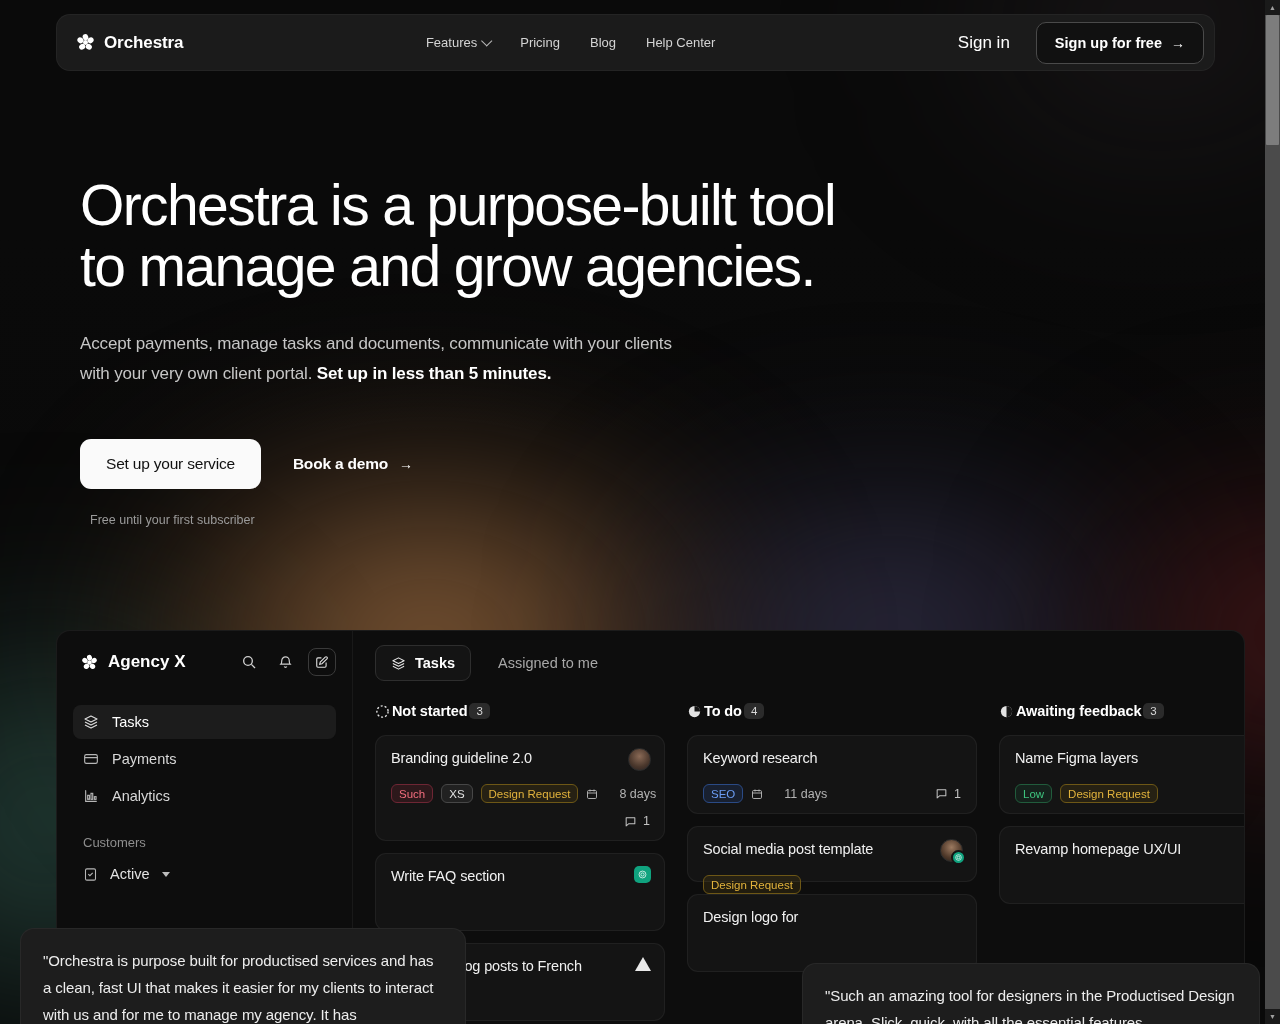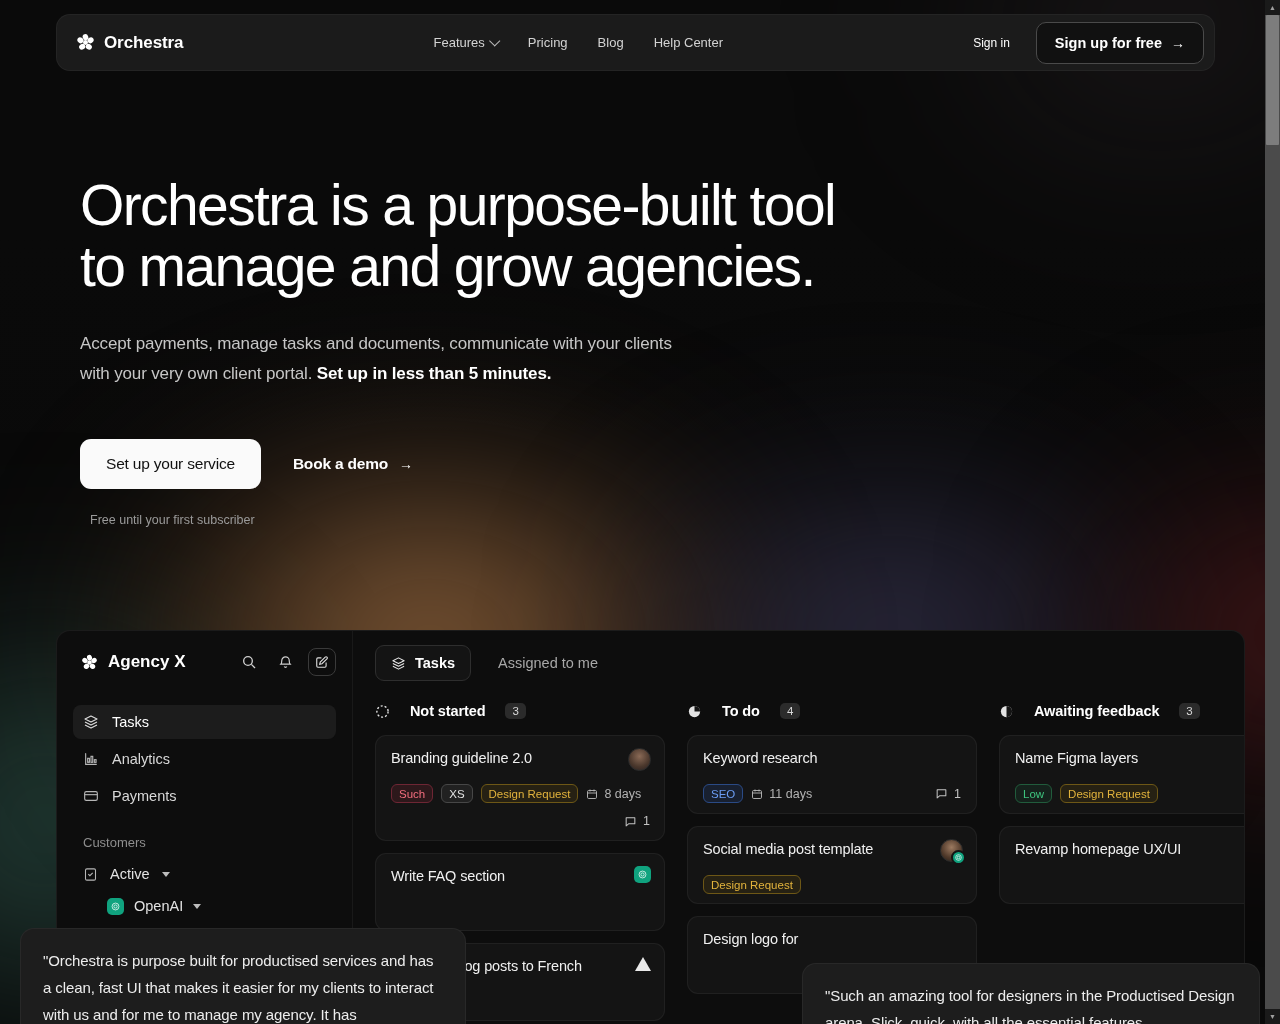--- a/index.html
+++ b/index.html
@@ -45,21 +45,21 @@
     border:1px solid rgba(255,255,255,0.045);
   }
   .brand { display:flex; align-items:center; gap:9px; margin-left:19px; }
   .brand-name { color:#fff; font-size:17px; font-weight:600; letter-spacing:-0.1px; }
   .logo-mark { width:19px; height:19px; position:relative; flex:0 0 19px; }
   .nav-links { display:flex; align-items:center; gap:30px; margin-left:auto; }
   .nav-link { color:#d3d3d3; font-size:13px; display:flex; align-items:center; gap:5px; cursor:pointer; }
   .chev { display:inline-block; width:8px; height:8px; border-right:1.4px solid #b9b9b9;
           border-bottom:1.4px solid #b9b9b9; transform:rotate(45deg) translate(-1px,-2px); }
   .nav-right { display:flex; align-items:center; gap:0; margin-left:auto; margin-right:10px; }
-  .signin { color:#fff; font-size:12px; margin-right:26px; cursor:pointer; }
+  .signin { color:#fff; font-size:17px; margin-right:26px; cursor:pointer; }
   .signup {
     background:#111; border:1px solid #4a4a4a; color:#fff;
     font-size:14.5px; font-weight:600; padding:12px 18px; border-radius:10px;
     display:flex; align-items:center; gap:9px; cursor:pointer;
   }
   .arrow-r { font-size:14px; line-height:1; }
 
   
   .hero { position:absolute; left:80px; top:175px; z-index:10; width:960px; }
   .hero h1 {
@@ -111,36 +111,36 @@
   .board { flex:1; padding:14px 0 0 22px; position:relative; }
   .tabs { display:flex; align-items:center; gap:12px; }
   .tab {
     display:flex; align-items:center; gap:9px; font-size:14.5px; color:#fff;
     padding:9px 15px; border-radius:9px; cursor:pointer;
   }
   .tab.active { background:#141414; border:1px solid #2e2e2e; font-weight:600; }
   .tab.inactive { color:#a8a8a8; }
   .cols { display:flex; gap:22px; margin-top:22px; }
   .col { width:290px; flex:0 0 290px; }
-  .col-head { display:flex; align-items:center; gap:20px; margin-bottom:16px; }
+  .col-head { display:flex; align-items:center; gap:2px; margin-bottom:16px; }
   .col-title { color:#fff; font-size:14.5px; font-weight:600; letter-spacing:-0.1px; }
   .col-count { background:#2b2b2b; color:#d8d8d8; font-size:11.5px; padding:2px 7px; border-radius:5px; }
   .card {
     background:#141414; border:1px solid rgba(255,255,255,0.055); border-radius:11px;
     padding:14px 15px; margin-bottom:12px; position:relative; cursor:pointer;
   }
   .card-title { color:#f0f0f0; font-size:14.5px; letter-spacing:-0.15px; padding-right:34px; }
   .tagrow { display:flex; align-items:center; gap:8px; margin-top:18px; flex-wrap:nowrap; }
   .tag { font-size:11.5px; padding:2.5px 7px; border-radius:6px; border:1px solid; white-space:nowrap; }
   .t-high { color:#f26d7d; border-color:#6e2634; background:rgba(120,35,48,0.25); }
   .t-xs    { color:#e2e2e2; border-color:#474747; background:rgba(70,70,70,0.25); }
   .t-design{ color:#e2b33c; border-color:#6d5716; background:rgba(105,82,20,0.22); }
   .t-seo   { color:#6c9df5; border-color:#2a4a85; background:rgba(35,62,115,0.3); }
   .t-low   { color:#3ec47e; border-color:#215c3c; background:rgba(25,75,50,0.25); }
-  .meta { display:flex; align-items:center; gap:6px; color:#b3b3b3; font-size:12.5px; white-space:nowrap; }
+  .meta { display:flex; align-items:center; gap:21px; color:#b3b3b3; font-size:12.5px; white-space:nowrap; }
   .cmt { position:absolute; right:14px; bottom:12px; display:flex; align-items:center; gap:6px; color:#c2c2c2; font-size:12.5px; }
   .cmt-inline { margin-left:auto; display:flex; align-items:center; gap:6px; color:#c2c2c2; font-size:12.5px; }
   .avatar {
     position:absolute; right:13px; top:12px; width:23px; height:23px; border-radius:50%;
     background:radial-gradient(circle at 50% 35%, #8a6a56 0%, #4a372c 60%, #272020 100%);
     border:1px solid #2d2d2d;
   }
   .avatar.b { background:radial-gradient(circle at 50% 35%, #9c7a60 0%, #50392a 60%, #241d18 100%); }
   .av-badge { position:absolute; right:-4px; bottom:-4px; width:15px; height:15px; border-radius:50%;
     background:#10a37f; border:2px solid #141414; display:flex; align-items:center; justify-content:center; }
@@ -267,62 +267,52 @@
             <path d="M12 3 L21 7.5 L12 12 L3 7.5 Z"></path>
               <path d="M3 12 L12 16.5 L21 12"></path>
               <path d="M3 16.5 L12 21 L21 16.5"></path>
           </svg>
         </span>
         <span>Tasks</span>
       </div>
       <div class="sb-item">
         <span>
           <svg width="16" height="16" viewBox="0 0 24 24" fill="none" stroke="#b6b6b6" stroke-width="1.7">
+            <rect x="2.5" y="5.5" width="19" height="13" rx="2.4"></rect>
+              <path d="M2.5 10h19"></path>
+          </svg>
+        </span>
+        <span>Payments</span>
+      </div>
+      <div class="sb-item">
+        <span>
+          <svg width="16" height="16" viewBox="0 0 24 24" fill="none" stroke="#b6b6b6" stroke-width="1.7">
             <path d="M4 4v16h16" stroke-linecap="round"></path>
               <rect x="7" y="11" width="2.6" height="6"></rect>
             <rect x="12" y="8" width="2.6" height="9"></rect>
               <rect x="17" y="13" width="2.6" height="4"></rect>
           </svg>
         </span>
         <span>Analytics</span>
-      </div>
-      <div class="sb-item">
-        <span>
-          <svg width="16" height="16" viewBox="0 0 24 24" fill="none" stroke="#b6b6b6" stroke-width="1.7">
-            <rect x="2.5" y="5.5" width="19" height="13" rx="2.4"></rect>
-              <path d="M2.5 10h19"></path>
-          </svg>
-        </span>
-        <span>Payments</span>
       </div>
     </div>
 
     <div class="sb-section">Customers</div>
 
     <div class="sb-sub">
       <span>
         <svg width="15" height="15" viewBox="0 0 24 24" fill="none" stroke="#b6b6b6" stroke-width="1.7">
           <rect x="4" y="3" width="16" height="18" rx="2.2"></rect>
             <path d="M8.5 11.5l2.5 2.5 4.5-4.5"></path>
         </svg>
       </span>
       <span>Active</span>
       <i class="caret"></i>
     </div>
 
-    <div class="sb-sub2">
-      <span class="oai">
-        <svg width="11" height="11" viewBox="0 0 24 24" fill="none" stroke="#fff" stroke-width="1.6">
-          <circle cx="12" cy="12" r="7.5"></circle>
-            <circle cx="12" cy="12" r="3.5"></circle>
-        </svg>
-      </span>
-      <span>OpenAI</span>
-      <i class="caret"></i>
-    </div>
   </div>
 
   <div class="board">
     <div class="tabs">
       <div class="tab active">
         <span>
           <svg width="15" height="15" viewBox="0 0 24 24" fill="none" stroke="#e6e6e6" stroke-width="1.7" stroke-linejoin="round">
             <path d="M12 3 L21 7.5 L12 12 L3 7.5 Z"></path>
               <path d="M3 12 L12 16.5 L21 12"></path>
               <path d="M3 16.5 L12 21 L21 16.5"></path>
@@ -418,21 +408,21 @@
               <span>
                 <svg width="13" height="13" viewBox="0 0 24 24" fill="none" stroke="#c2c2c2" stroke-width="1.9" stroke-linejoin="round">
                   <path d="M4 5h16v11H9l-5 4z"></path>
                 </svg>
               </span>
               <span>1</span>
             </span>
           </div>
         </div>
 
-        <div class="card" style="height:78px">
+        <div class="card" style="height:56px">
           <div class="card-title">Social media post template</div>
           <div class="avatar b">
             <span class="av-badge">
               <svg width="9" height="9" viewBox="0 0 24 24" fill="none" stroke="#fff" stroke-width="1.8">
                 <circle cx="12" cy="12" r="7.5"></circle>
                   <circle cx="12" cy="12" r="3.5"></circle>
               </svg>
             </span>
           </div>
           <div class="tagrow">

